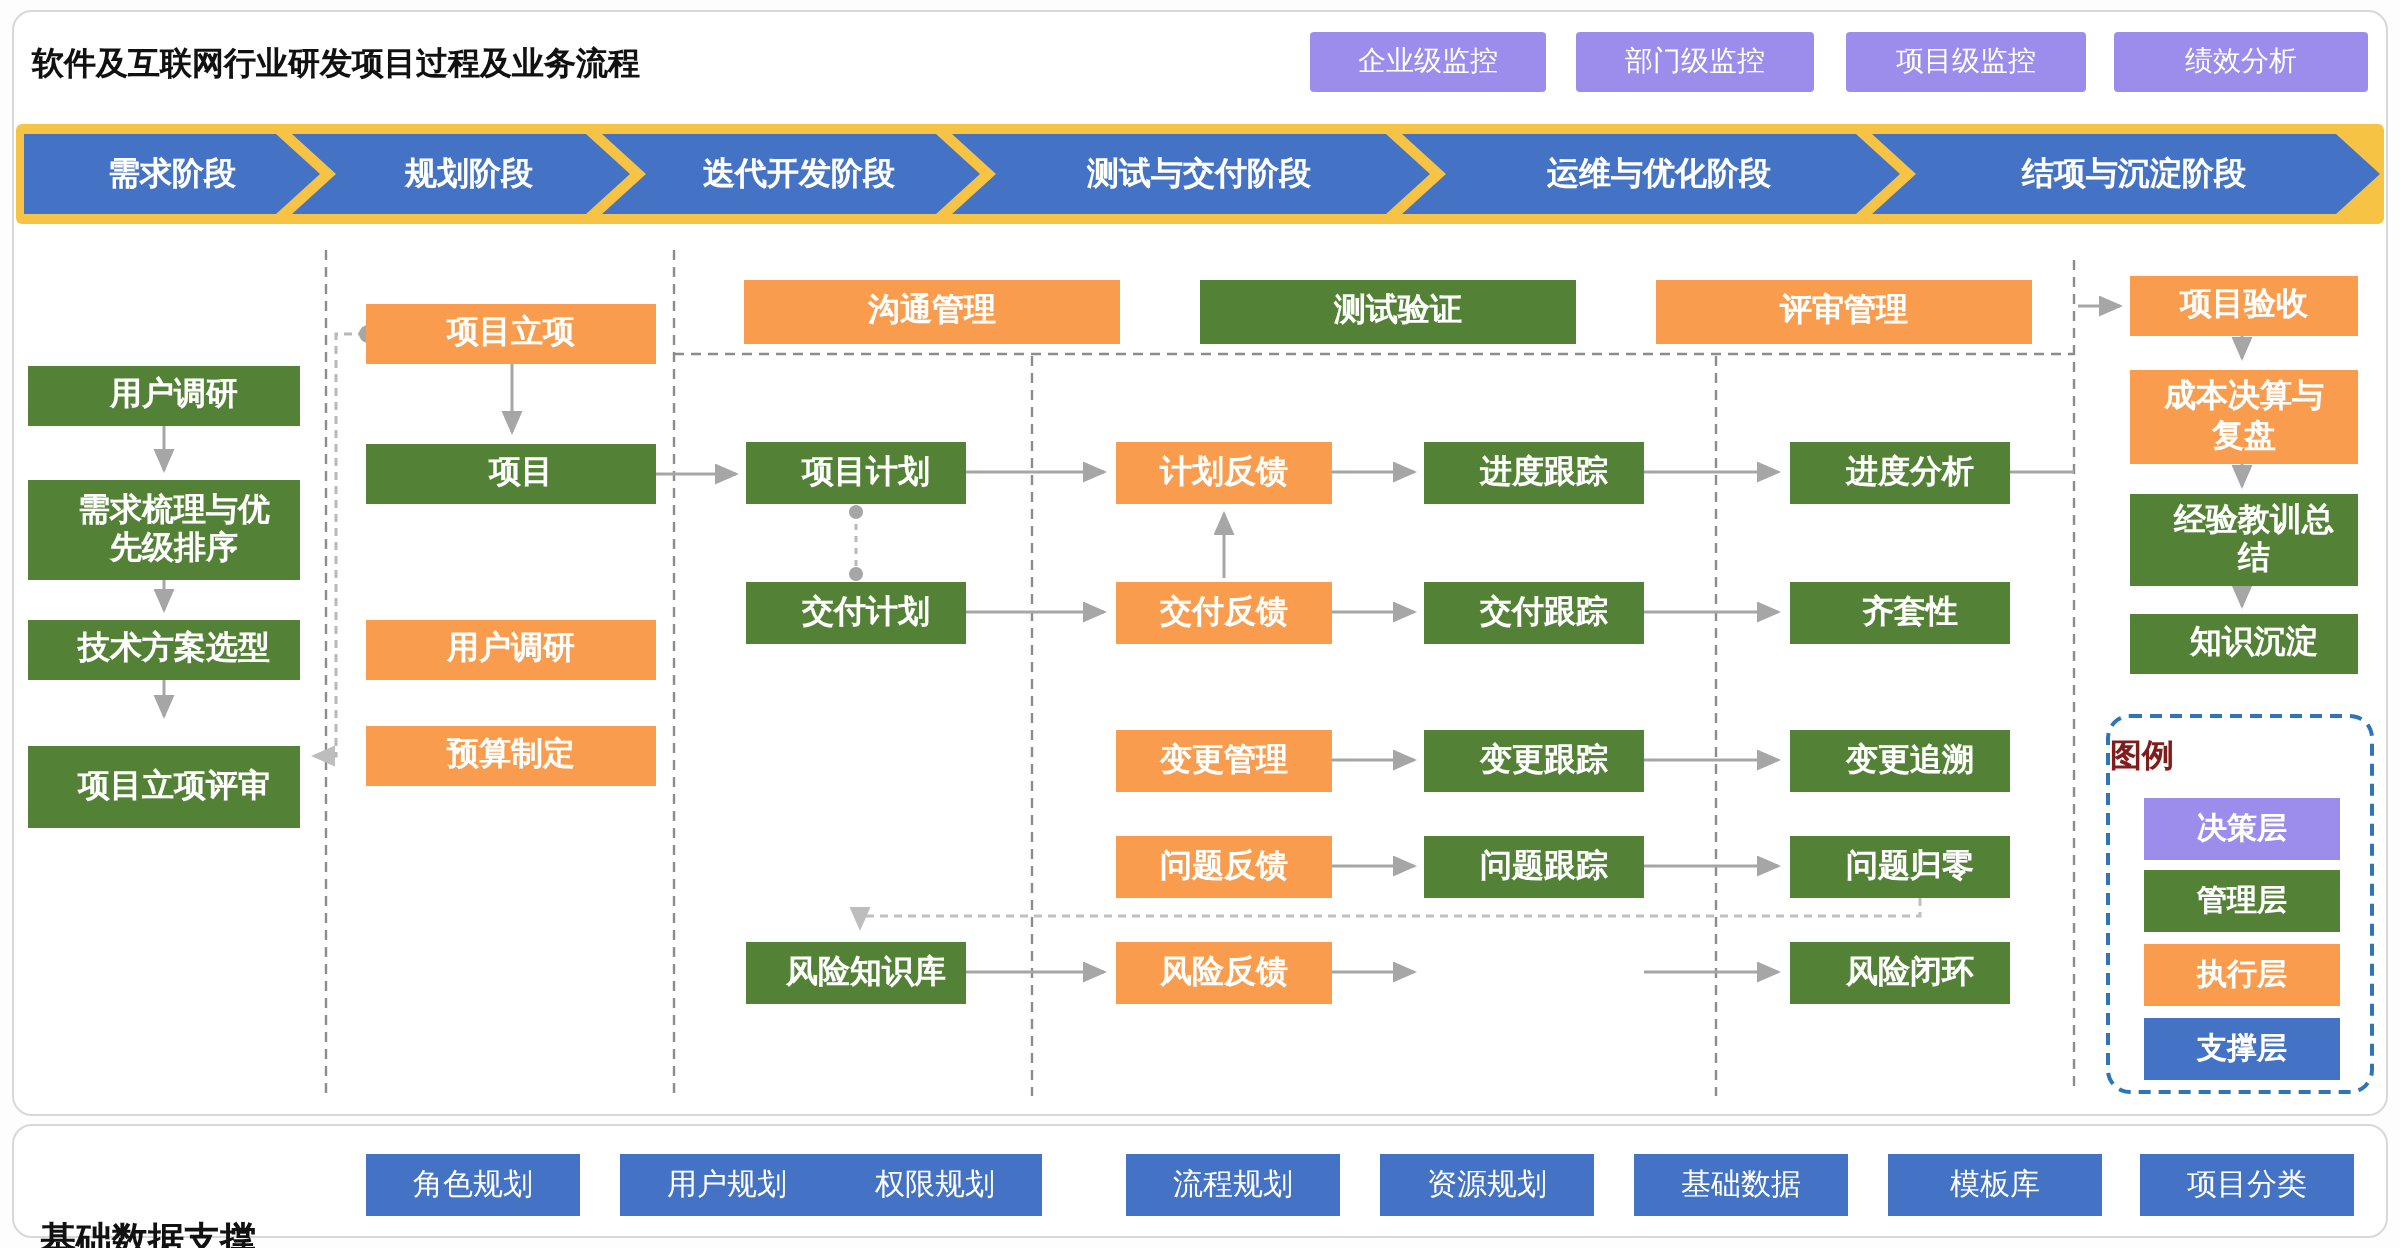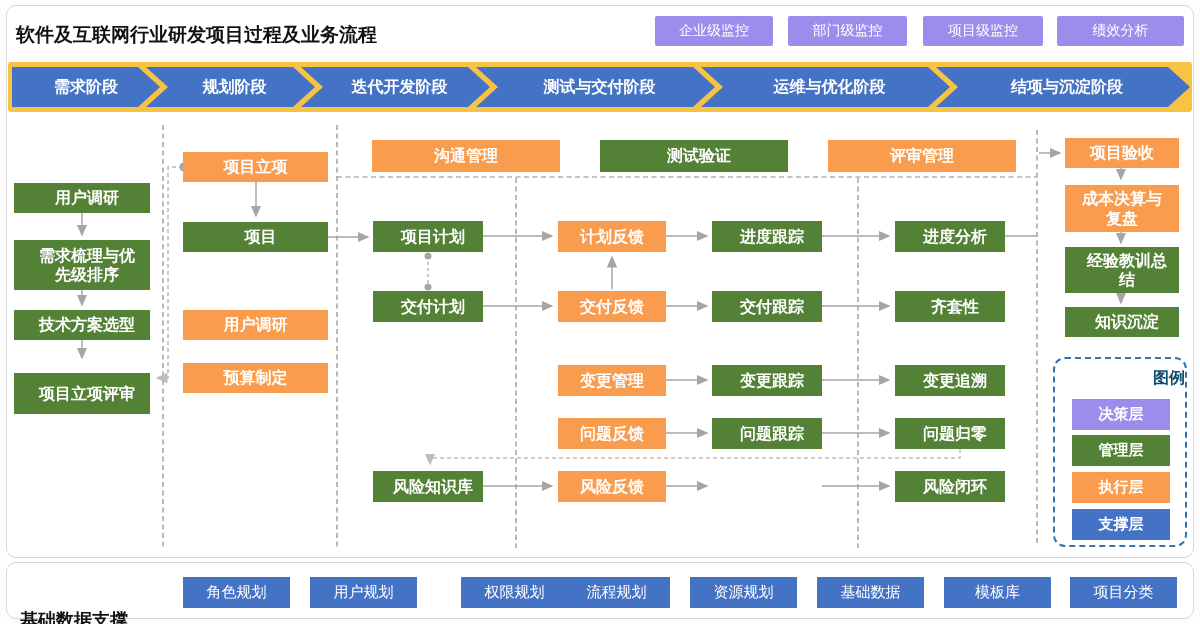--- a/index.html
+++ b/index.html
@@ -1,29 +1,29 @@
 <!DOCTYPE html>
 <html><head>
 <meta charset="utf-8">
 <style>
   html,body{margin:0;padding:0;background:#fdfdfd;font-family:"Liberation Sans","DejaVu Sans",sans-serif;}
   .canvas{position:relative;width:1200px;height:624px;overflow:hidden;}
   .panel{position:absolute;background:#fff;border:1px solid #d8d8d8;border-radius:10px;box-sizing:border-box;}
   #main-panel{left:6px;top:5px;width:1188px;height:553px;}
   #bottom-panel{left:6px;top:562px;width:1188px;height:57px;}
-  .page-title{position:absolute;left:16px;top:22px;font-size:19px;font-weight:bold;color:#111;}
+  .page-title{position:absolute;left:16px;top:22px;font-size:16px;font-weight:bold;color:#111;}
   .pbtn{position:absolute;height:30px;background:#9c8ceb;color:#fff;font-size:14px;display:flex;align-items:center;justify-content:center;border-radius:2px;cursor:pointer;}
   .banner{position:absolute;left:8px;top:62px;width:1184px;height:50px;background:#f6c344;border-radius:3px;}
   .phase{position:absolute;top:5px;height:40px;background:#4472c4;color:#fff;font-size:16px;font-weight:bold;display:flex;align-items:center;justify-content:center;padding:0 14px 0 22px;box-sizing:border-box;}
   .phase.first{clip-path:polygon(0 0,calc(100% - 22px) 0,100% 50%,calc(100% - 22px) 100%,0 100%);padding-left:14px;}
   .phase.notch{clip-path:polygon(0 0,calc(100% - 22px) 0,100% 50%,calc(100% - 22px) 100%,0 100%,22px 50%);}
   .box{position:absolute;display:flex;align-items:center;justify-content:center;color:#fff;font-size:16px;font-weight:600;text-align:center;line-height:1.2;padding:0 10px;box-sizing:border-box;}
   .green{background:#538135;padding-left:20px;} .orange{background:#f99c4d;}
   .legend{position:absolute;left:1053px;top:357px;width:134px;height:190px;border:2px dashed #2e75b6;border-radius:12px;box-sizing:border-box;}
-  .legend-title{position:absolute;left:0;top:9px;width:100%;text-align:right;font-size:16px;font-weight:bold;color:#0c4a6e;}
+  .legend-title{position:absolute;left:0;top:9px;width:100%;text-align:left;font-size:16px;font-weight:bold;color:#7f1d1d;}
   .lg{position:absolute;left:17px;width:98px;height:31px;display:flex;align-items:center;justify-content:center;color:#fff;font-size:15px;font-weight:600;}
   .lg-purple{background:#9c8ceb;font-family:Liberation Serif, serif;} .lg-green{background:#538135;} .lg-orange{background:#f99c4d;} .lg-blue{background:#4472c4;}
   .bottom-label{position:absolute;left:20px;top:596px;font-size:18px;font-weight:bold;color:#111;margin-top:12px;}
   .bbtn{position:absolute;top:577px;width:107px;height:31px;background:#4472c4;color:#fff;font-size:15px;display:flex;align-items:center;justify-content:center;cursor:pointer;}
   svg.overlay{position:absolute;left:0;top:0;pointer-events:none;}
 </style>
 </head>
 <body>
 
 <div class="canvas">
@@ -144,20 +144,20 @@
     <div class="legend-title">图例</div>
     <div class="lg lg-purple" style="top:40px">决策层</div>
     <div class="lg lg-green" style="top:76px">管理层</div>
     <div class="lg lg-orange" style="top:113px">执行层</div>
     <div class="lg lg-blue" style="top:150px">支撑层</div>
   </div>
 
   <div class="bottom-label">基础数据支撑</div>
   <div class="bbtn" style="left:183px">角色规划</div>
   <div class="bbtn" style="left:310px">用户规划</div>
-  <div class="bbtn" style="left:461px">权限规划</div>
+  <div class="bbtn" style="left:414px">权限规划</div>
   <div class="bbtn" style="left:563px">流程规划</div>
   <div class="bbtn" style="left:690px">资源规划</div>
   <div class="bbtn" style="left:817px">基础数据</div>
   <div class="bbtn" style="left:944px">模板库</div>
   <div class="bbtn" style="left:1070px">项目分类</div>
 
 </div>
 
 </body></html>

